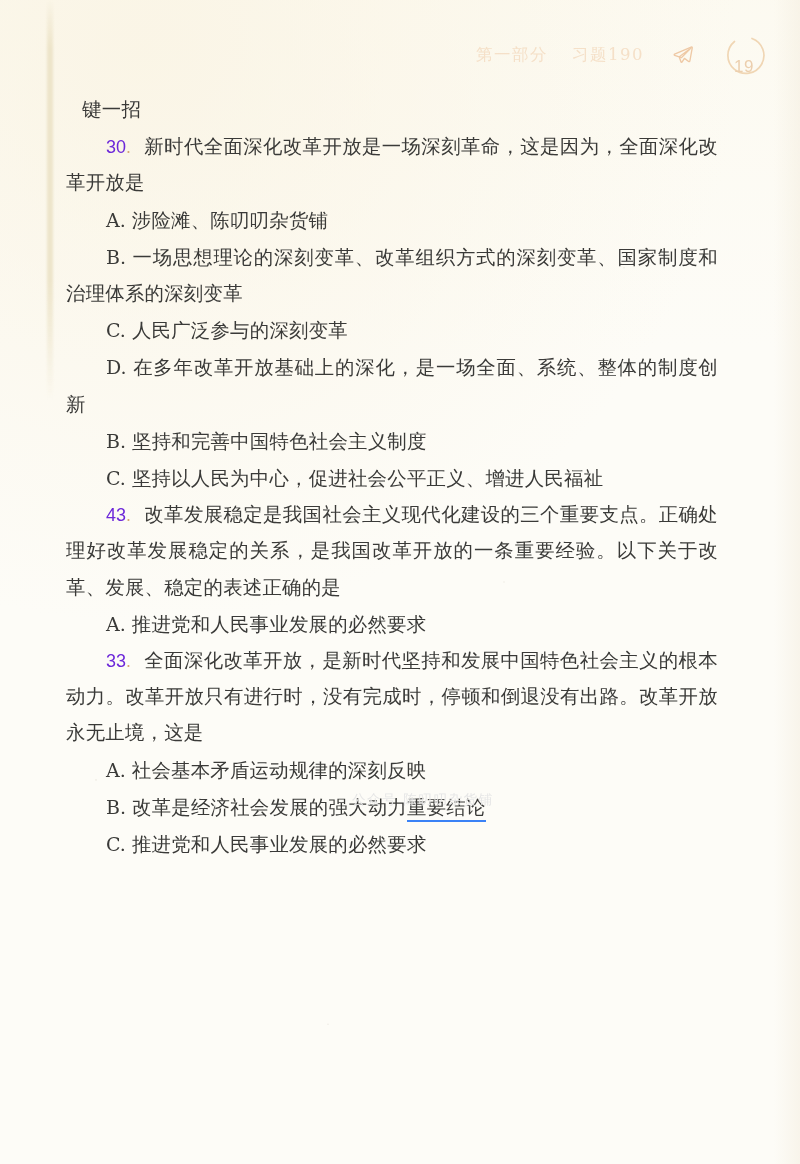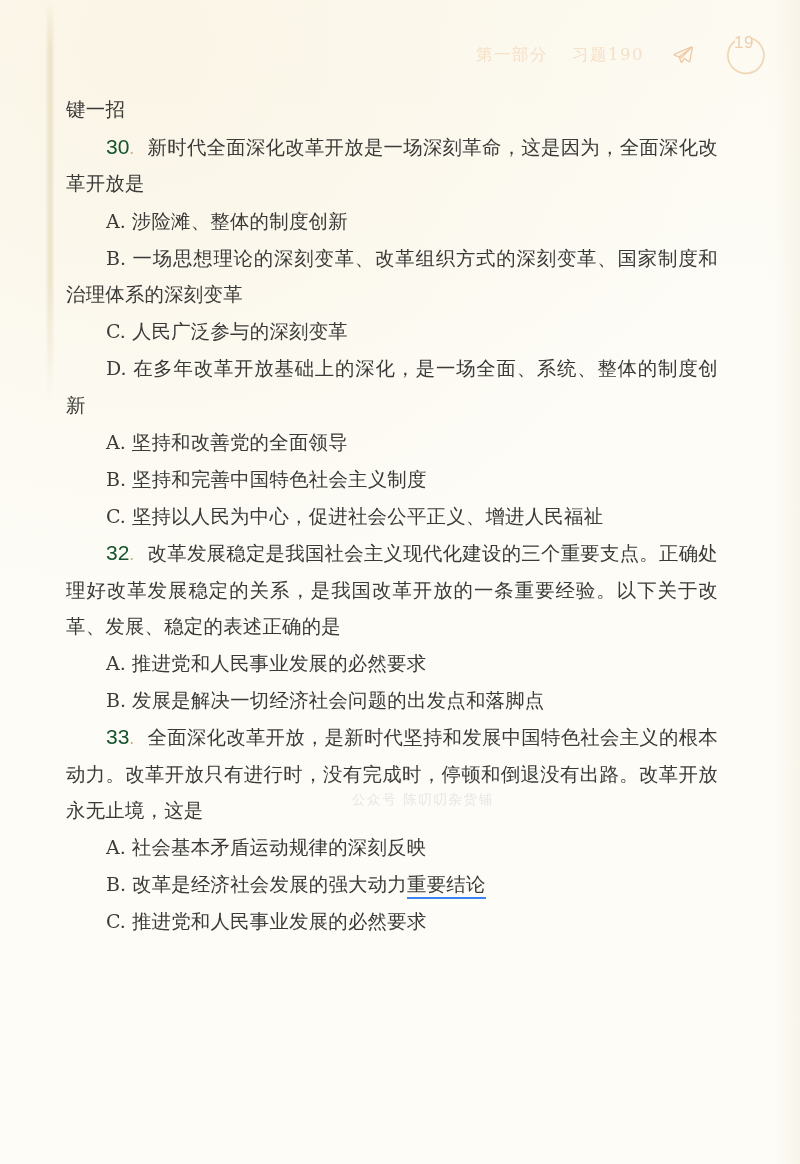--- a/index.html
+++ b/index.html
@@ -80,21 +80,21 @@
     margin: 0 2px 0 4px;
     opacity: 0.95;
   }
   #header .plane-icon svg { display: block; }
   
   #page-number-badge {
     position: relative;
     width: 44px;
     height: 44px;
     display: flex;
-    align-items: flex-start;
+    align-items: flex-end;
     justify-content: center;
     margin-left: 2px;
   }
   #page-number-badge .ring {
     position: absolute;
     inset: 0;
   }
   #page-number-badge .pnum {
     position: relative;
     font-family: "Liberation Sans", sans-serif;
@@ -116,33 +116,33 @@
     text-align: justify;
     text-justify: inter-character;
   }
   .para {
     margin: 0;
     padding: 0;
     text-indent: 0;
   }
   
   .carryover {
-    margin: 0 0 1px 0;
+    margin: 0 0 1px 16px;
     letter-spacing: 0.4px;
   }
   
   .question {
     margin: 0;
     text-indent: 40px;
     letter-spacing: 0.25px;
   }
   .qnum {
     font-family: "Liberation Sans", sans-serif;
-    color: #14532d;
-    font-size: 21px;
+    color: #6d28d9;
+    font-size: 18px;
     letter-spacing: 0px;
   }
   .qnum-dot {
     font-family: "Liberation Sans", sans-serif;
     color: #d4a878;
     font-size: 17.6px;
     padding-right: 13px;
   }
   
   .option {
@@ -212,32 +212,30 @@
       </svg>
       <span class="pnum">19</span>
     </span>
   </div>
 
   <div id="content">
 
     <p class="para carryover">键一招</p>
 
     <p class="para question"><span class="qnum">30</span><span class="qnum-dot">.</span><span>新时代全面深化改革开放是一场深刻革命，这是因为，全面深化改革开放是</span></p>
-    <p class="para option"><span class="optlabel">A.</span><span>涉险滩、整体的制度创新</span></p>
+    <p class="para option"><span class="optlabel">A.</span><span>涉险滩、陈叨叨杂货铺</span></p>
     <p class="para option"><span class="optlabel">B.</span><span>一场思想理论的深刻变革、改革组织方式的深刻变革、国家制度和治理体系的深刻变革</span></p>
     <p class="para option"><span class="optlabel">C.</span><span>人民广泛参与的深刻变革</span></p>
     <p class="para option"><span class="optlabel">D.</span><span>在多年改革开放基础上的深化，是一场全面、系统、整体的制度创新</span></p>
 
-    <p class="para option"><span class="optlabel">A.</span><span>坚持和改善党的全面领导</span></p>
     <p class="para option"><span class="optlabel">B.</span><span>坚持和完善中国特色社会主义制度</span></p>
     <p class="para option"><span class="optlabel">C.</span><span>坚持以人民为中心，促进社会公平正义、增进人民福祉</span></p>
 
-    <p class="para question"><span class="qnum">32</span><span class="qnum-dot">.</span><span>改革发展稳定是我国社会主义现代化建设的三个重要支点。正确处理好改革发展稳定的关系，是我国改革开放的一条重要经验。以下关于改革、发展、稳定的表述正确的是</span></p>
+    <p class="para question"><span class="qnum">43</span><span class="qnum-dot">.</span><span>改革发展稳定是我国社会主义现代化建设的三个重要支点。正确处理好改革发展稳定的关系，是我国改革开放的一条重要经验。以下关于改革、发展、稳定的表述正确的是</span></p>
     <p class="para option"><span class="optlabel">A.</span><span>推进党和人民事业发展的必然要求</span></p>
-    <p class="para option"><span class="optlabel">B.</span><span>发展是解决一切经济社会问题的出发点和落脚点</span></p>
 
     <p class="para question"><span class="qnum">33</span><span class="qnum-dot">.</span><span>全面深化改革开放，是新时代坚持和发展中国特色社会主义的根本动力。改革开放只有进行时，没有完成时，停顿和倒退没有出路。改革开放永无止境，这是</span></p>
     <p class="para option"><span class="optlabel">A.</span><span>社会基本矛盾运动规律的深刻反映</span></p>
     <p class="para option"><span class="optlabel">B.</span><span>改革是经济社会发展的强大动力</span><span class="u-line">重要结论</span></p>
     <p class="para option"><span class="optlabel">C.</span><span>推进党和人民事业发展的必然要求</span></p>
 
   </div>
 
   <div id="watermark">公众号 陈叨叨杂货铺</div>
   <div id="speckle"></div>

